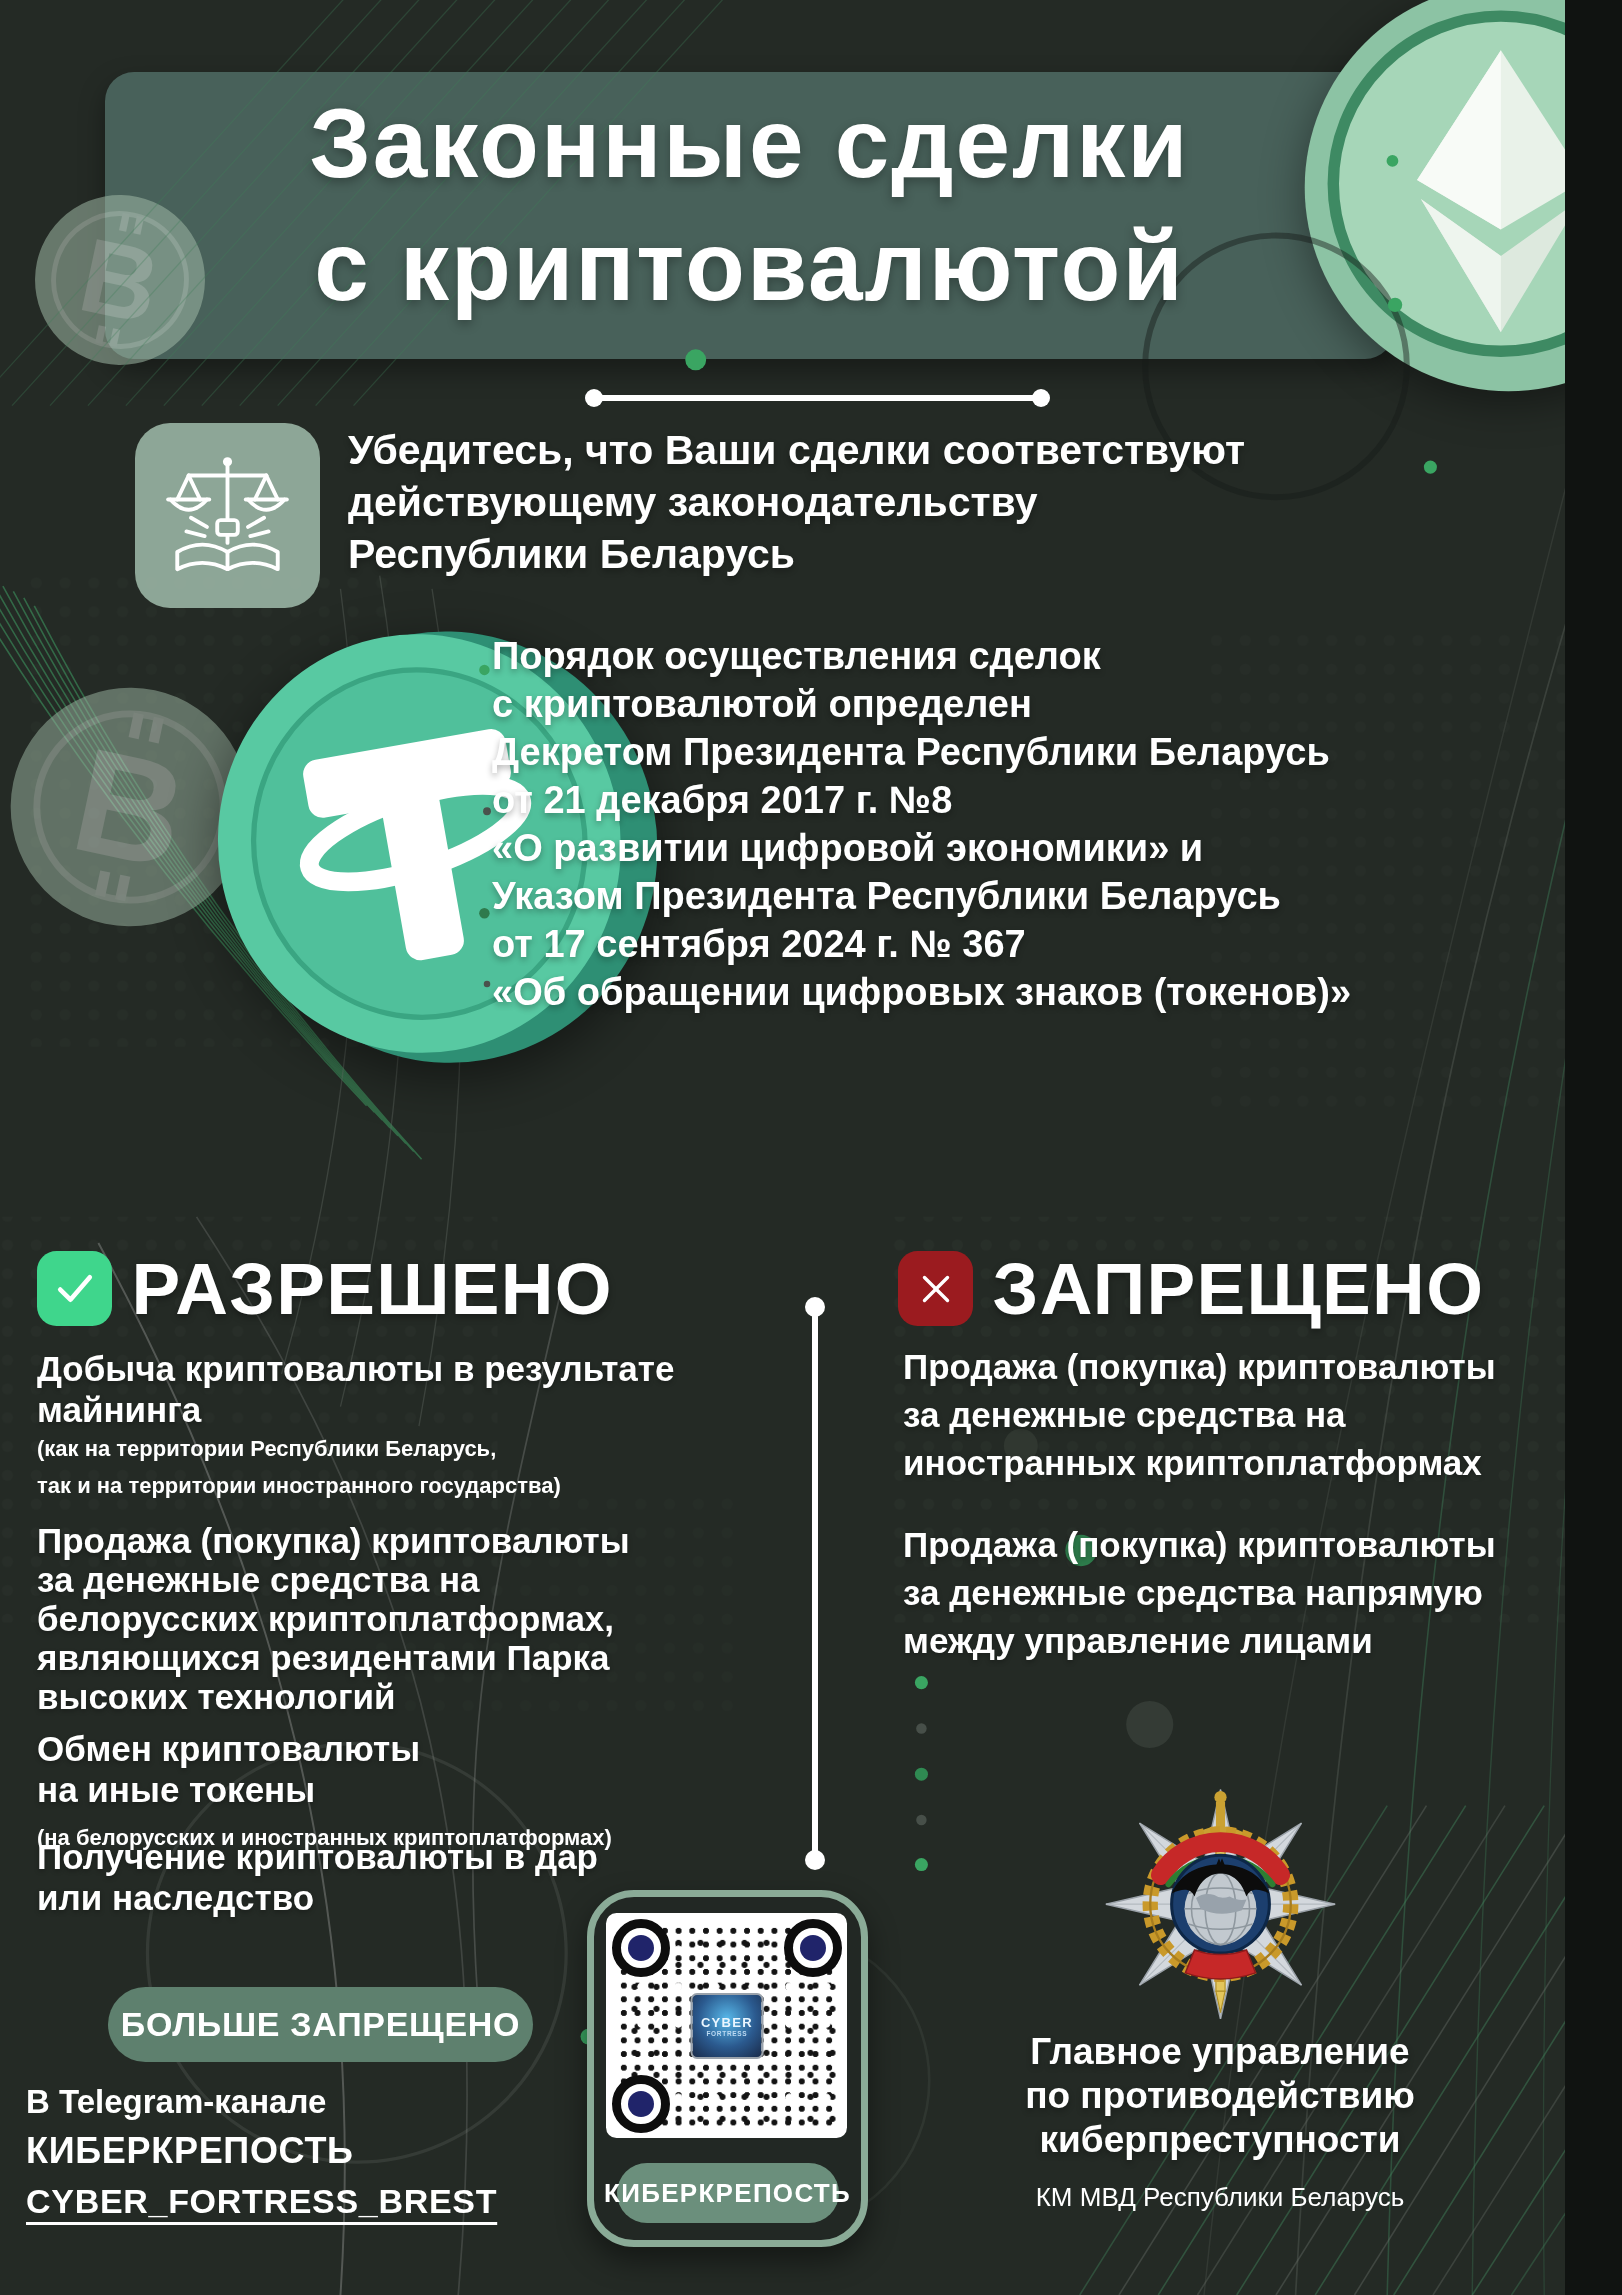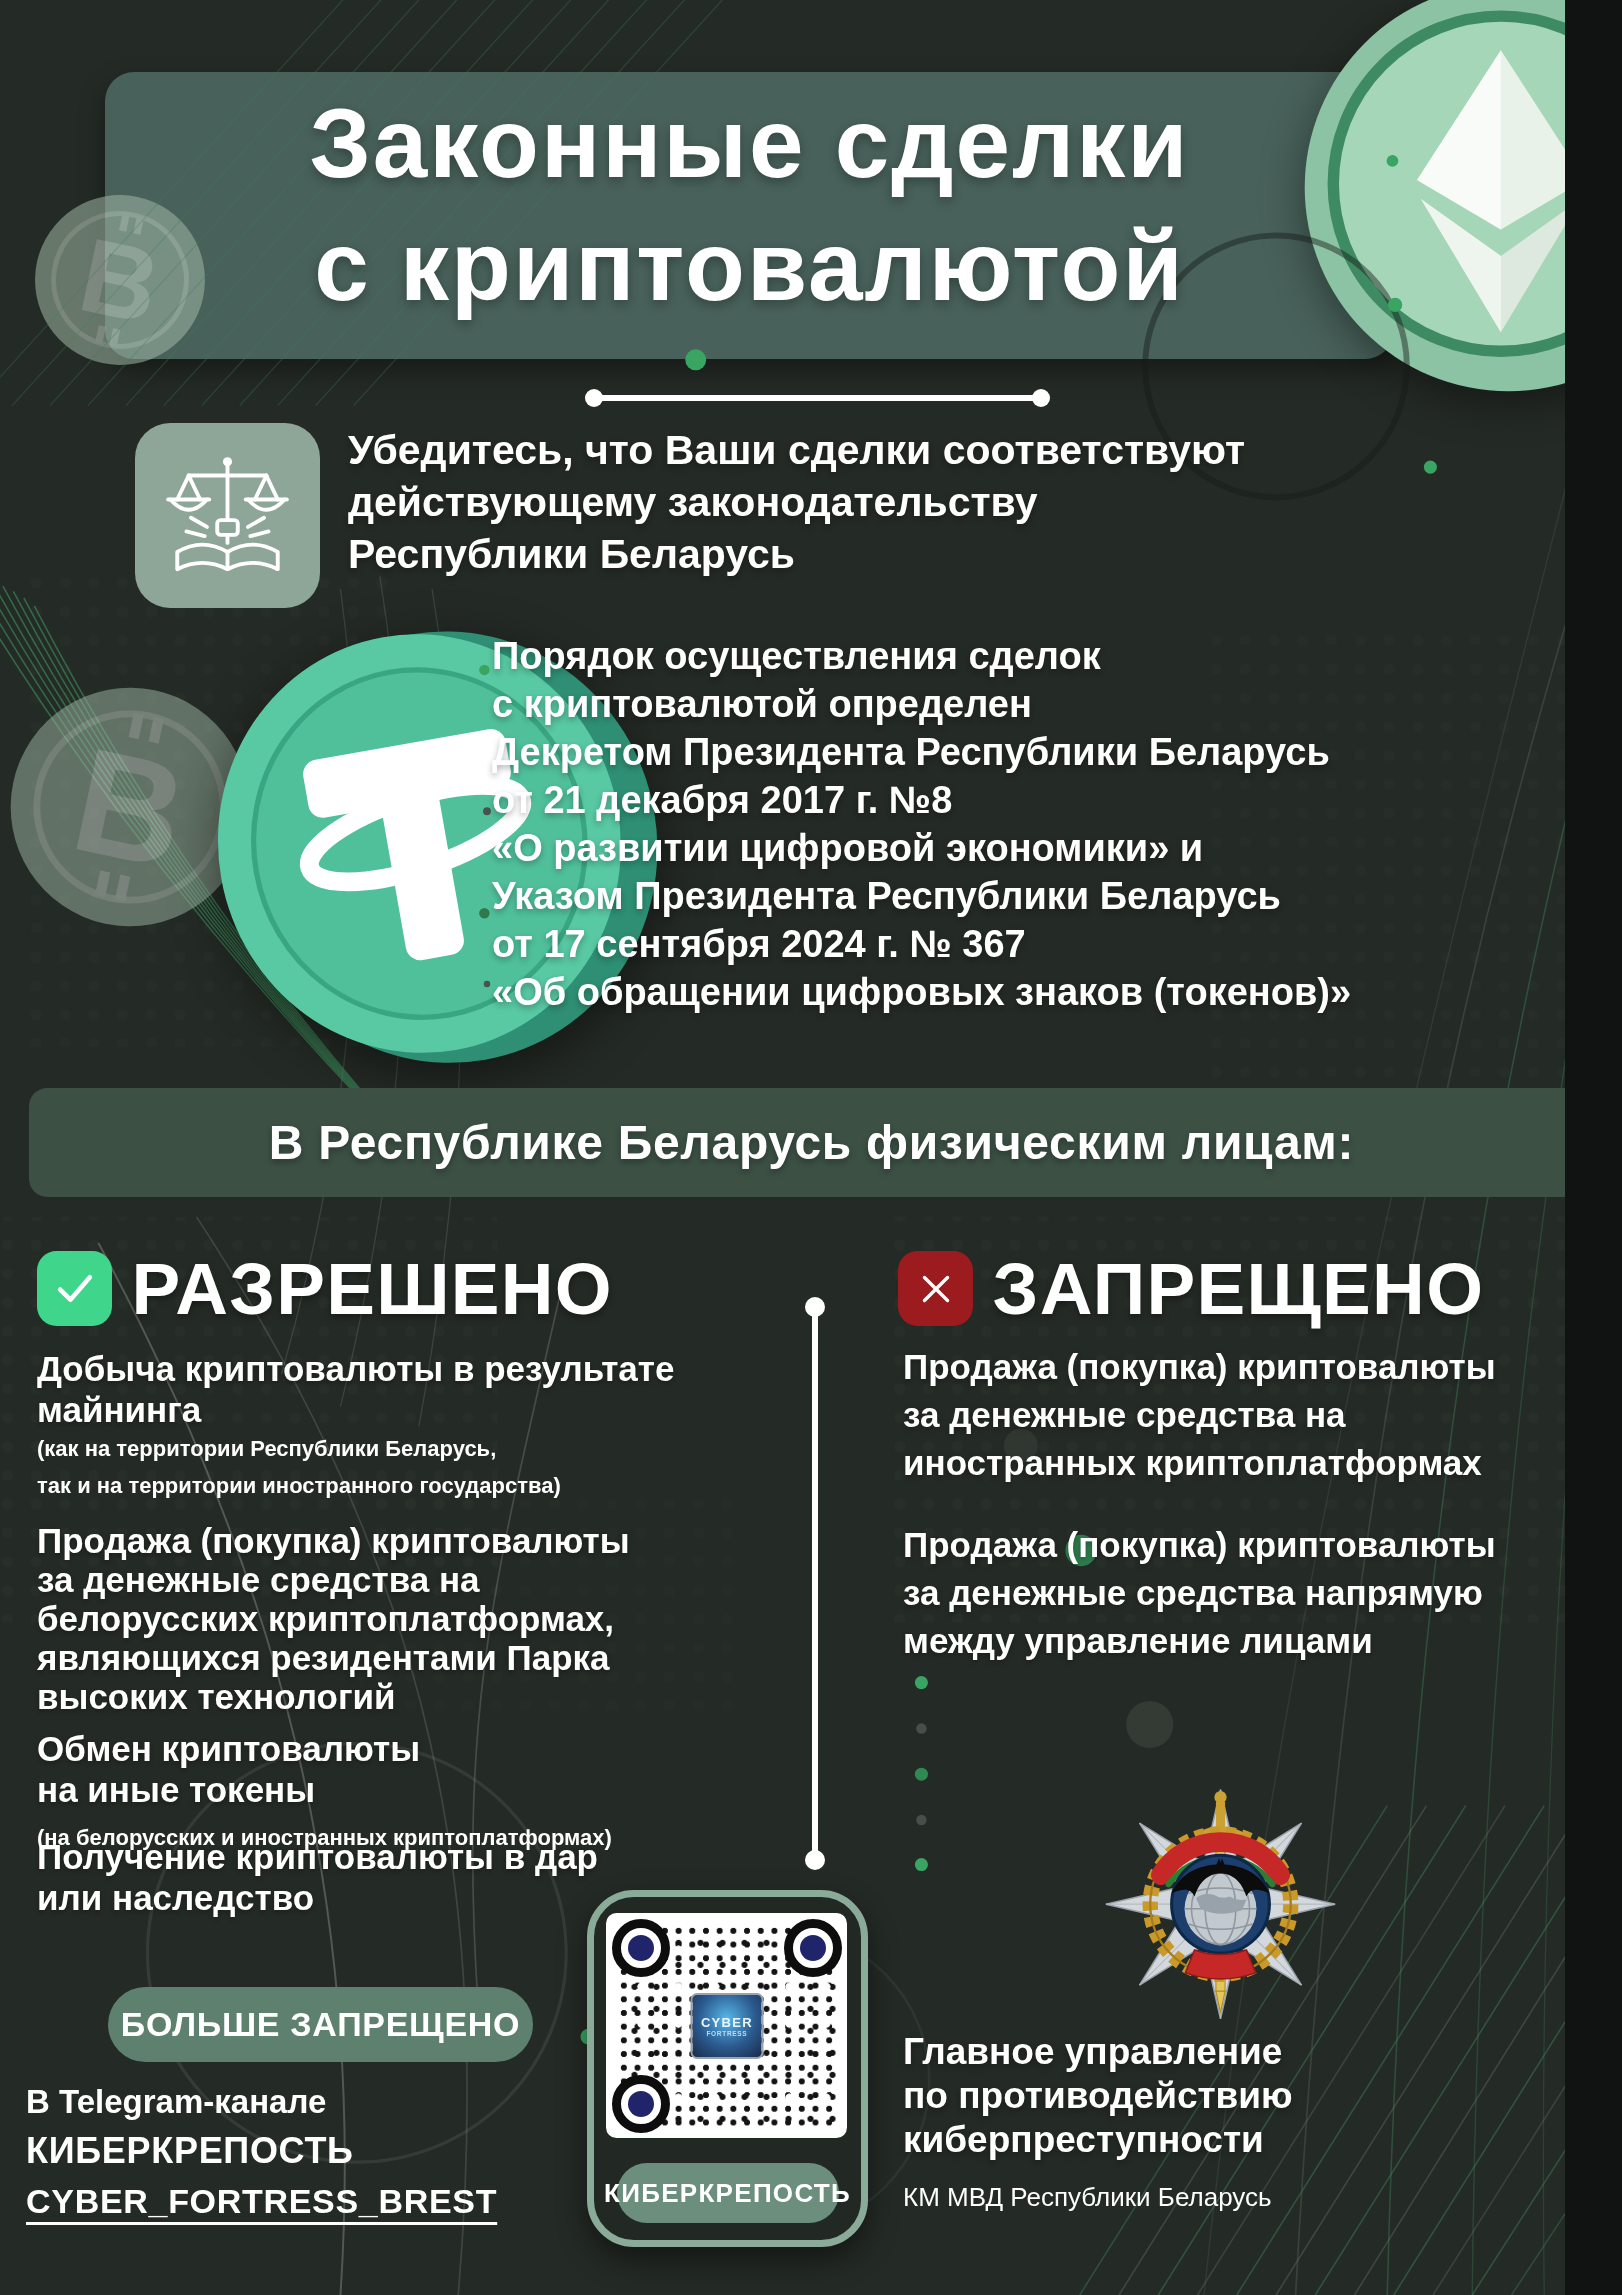--- a/index.html
+++ b/index.html
@@ -87,21 +87,21 @@
   .qr-logo{position:absolute;left:50%;top:50%;transform:translate(-50%,-50%);width:69px;height:62px;border-radius:6.5px;
            background:radial-gradient(circle at 50% 38%,#57b7e8 0%,#2b5a8f 55%,#1a2b4a 100%);
            border:2px solid #9aa2ab;display:flex;flex-direction:column;align-items:center;justify-content:center;}
   .qr-logo .c1{font-size:13px;font-weight:bold;color:#eaf6ff;letter-spacing:1.3px}
   .qr-logo .c2{font-size:6.5px;font-weight:bold;color:#bcd9f2;letter-spacing:0.7px}
   .qr-pill{position:absolute;left:50%;bottom:17px;transform:translateX(-50%);width:222px;height:60px;border-radius:30px;
            background:#6b8f7c;display:flex;align-items:center;justify-content:center;font-size:26px;font-weight:bold;letter-spacing:1.3px;}
 
   
   .emblem{position:absolute;left:1094px;top:1759px;width:253px;height:275px;z-index:4;}
-  .agency{position:absolute;left:903px;top:2030px;width:582px;z-index:4;}
+  .agency{position:absolute;left:929px;top:2030px;width:582px;text-align:center;z-index:4;}
   .agency .big{font-size:37px;font-weight:bold;line-height:44px;text-shadow:0 2.6px 6.5px rgba(0,0,0,.3);}
   .agency .big span{display:block}
   .agency .sub{margin-top:20px;font-size:26px;font-weight:normal;}
 
   
   .coin{position:absolute;z-index:2}
   .tether{left:202px;top:615px;width:461px;height:461px;filter:drop-shadow(0 14.4px 26px rgba(0,0,0,.45));}
   .btc-mid{left:5.2px;top:682px;width:250px;height:250px;opacity:.5}
   .btc-top{left:31px;top:191px;width:178px;height:178px;opacity:.55;z-index:2}
   .eth{left:1299px;top:-22px;width:419px;height:419px;z-index:2;filter:drop-shadow(0 11.8px 22px rgba(0,0,0,.4));}
@@ -299,23 +299,20 @@
     <span>Порядок осуществления сделок</span>
     <span>с криптовалютой определен</span>
     <span>Декретом Президента Республики Беларусь</span>
     <span>от 21 декабря 2017 г. №8</span>
     <span>«О развитии цифровой экономики» и</span>
     <span>Указом Президента Республики Беларусь</span>
     <span>от 17 сентября 2024 г. № 367</span>
     <span>«Об обращении цифровых знаков (токенов)»</span>
   </div>
 
-  <div class="band">
-    <span>В Республике Беларусь физическим лицам:</span>
-  </div>
 
   <div class="col-head head-ok">
     <span class="badge ok">
       <svg width="51" height="51" viewBox="0 0 100 100" fill="none" stroke="#ffffff" stroke-width="9" stroke-linecap="round" stroke-linejoin="round">
         <polyline points="22,52 42,72 80,28"></polyline>
       </svg>
     </span>
     <span class="t">РАЗРЕШЕНО</span>
   </div>
 

